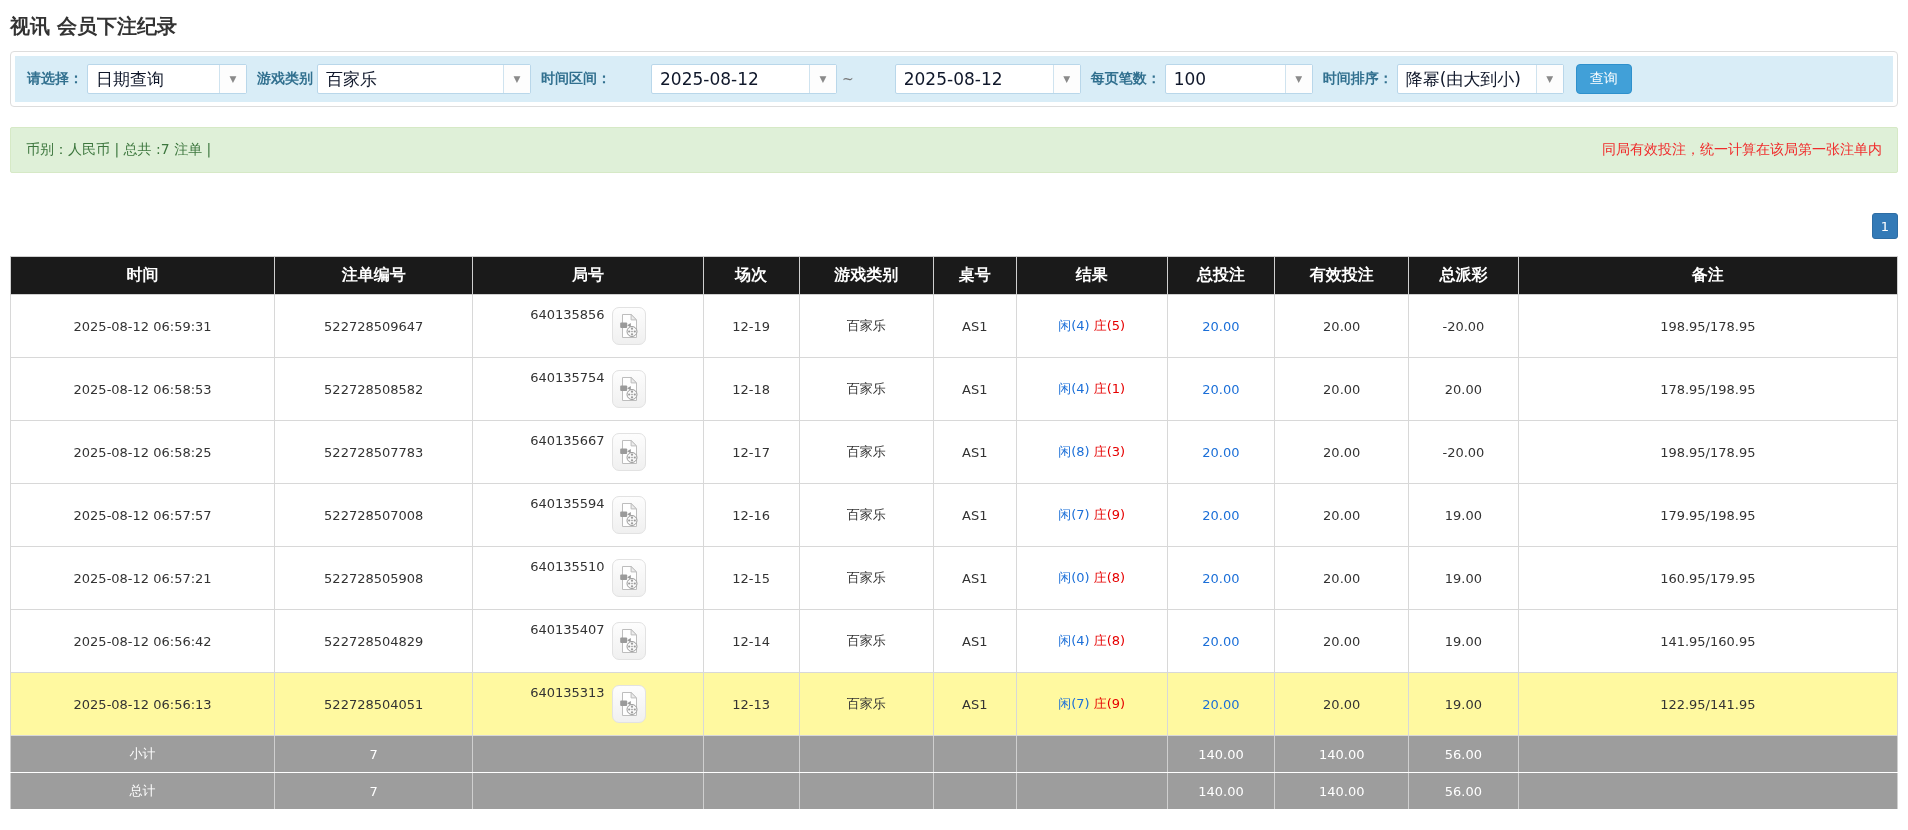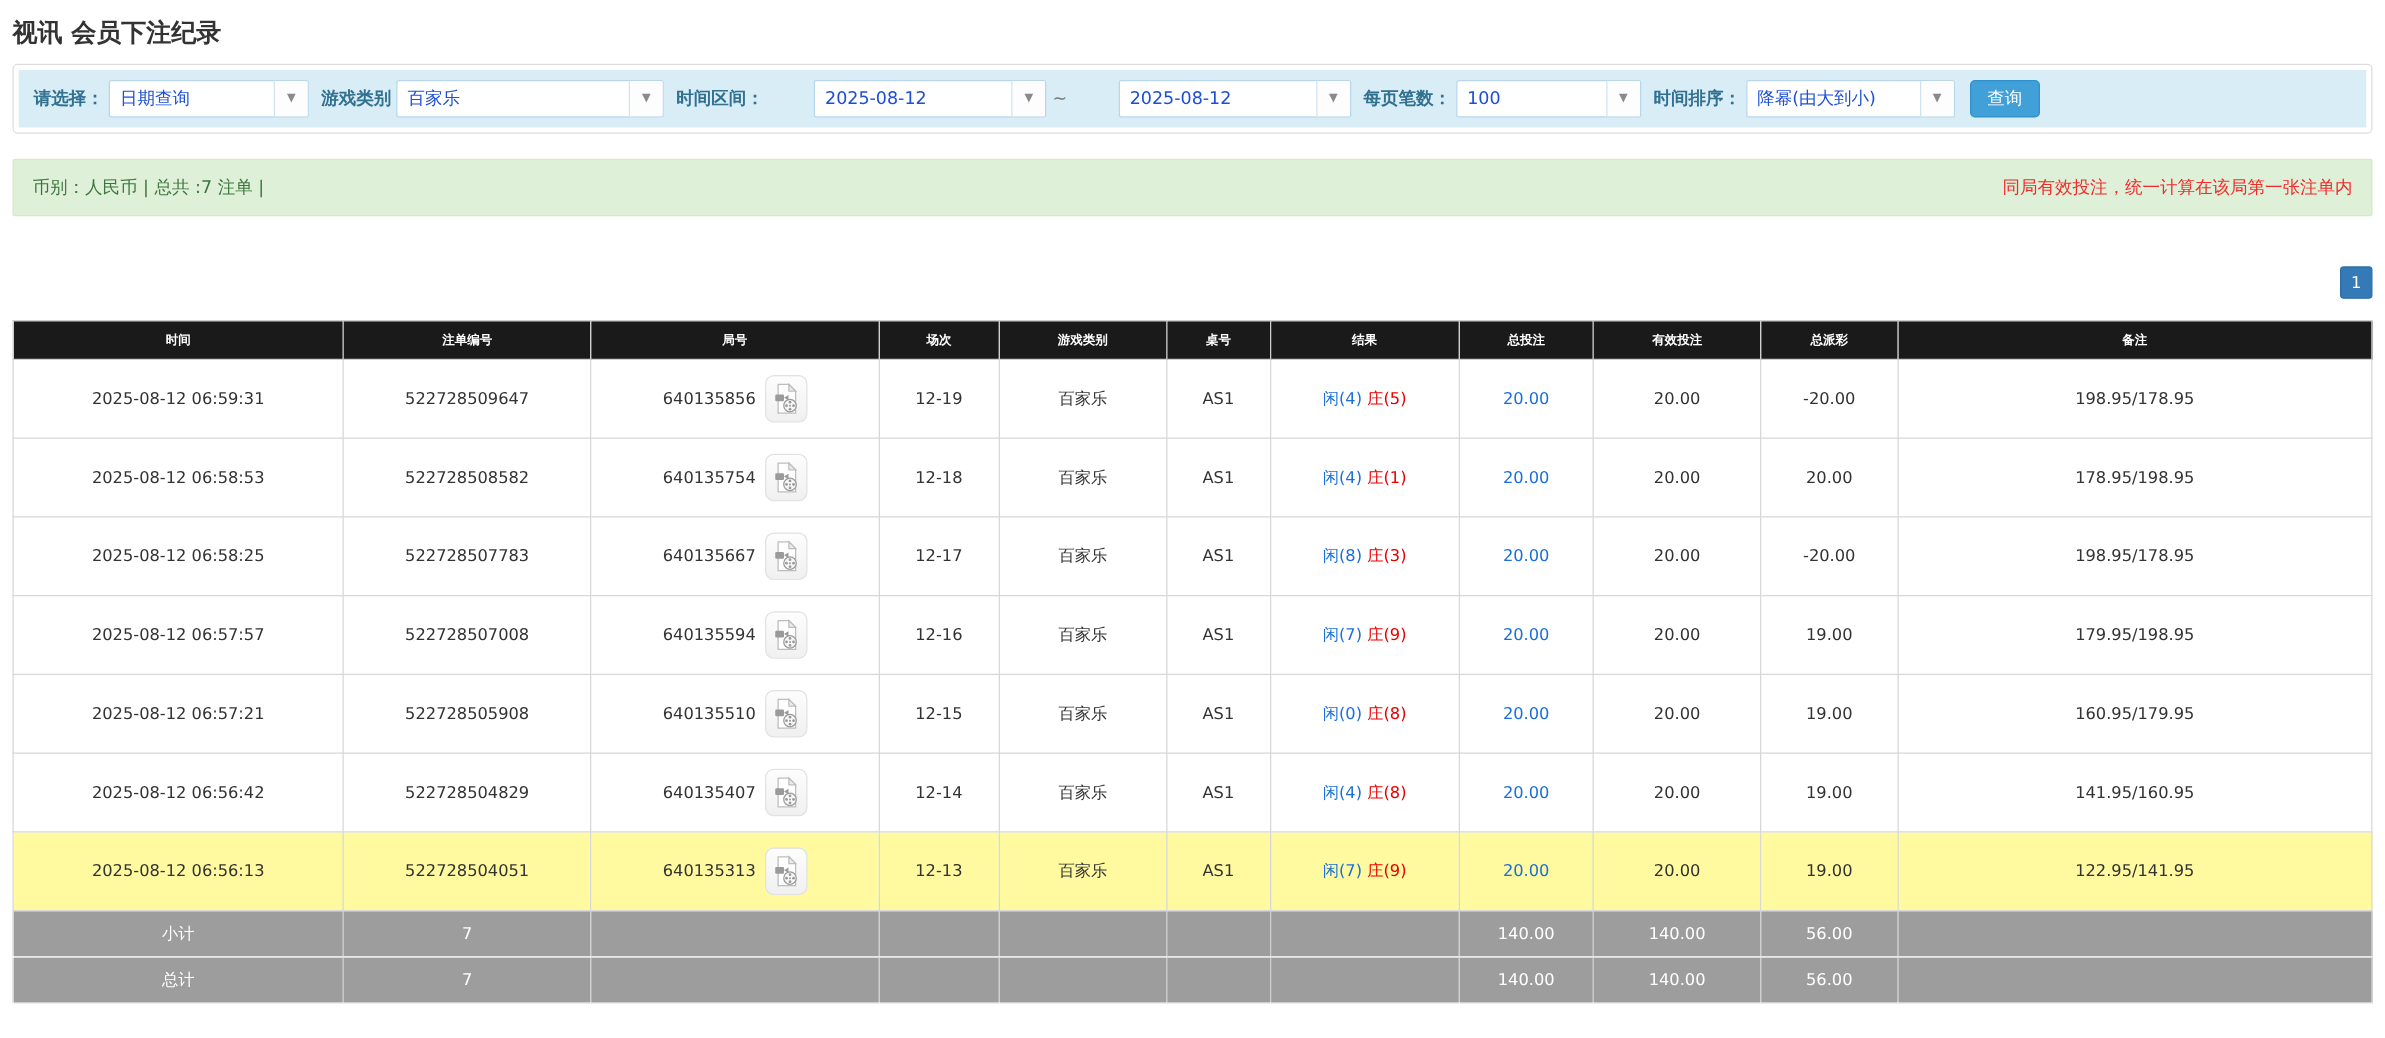--- a/index.html
+++ b/index.html
@@ -61,22 +61,22 @@
     border:1px solid #b9d7ea;
     border-radius:2px;
     height:30px;
     cursor:pointer;
   }
   .combo-text{
     flex:1;
     display:flex;
     align-items:center;
     padding:0 8px;
-    font-size:14px;
-    color:#1d4ed8;
+    font-size:17px;
+    color:#0f172a;
     overflow:hidden;
   }
   .combo-arrow{
     width:27px;
     border-left:1px solid #cfe3ef;
     background:#fdfdfd;
     display:flex;
     align-items:center;
     justify-content:center;
     color:#8a8a8a;
@@ -136,21 +136,21 @@
   
   table.bet-table{
     width:100%;
     border-collapse:collapse;
     table-layout:fixed;
     font-size:13px;
   }
   .bet-table th{
     background:var(--header-black);
     color:#fff;
-    font-size:10px;
+    font-size:16px;
     font-weight:bold;
     padding:8px 4px;
     border:1px solid #cfcfcf;
     text-align:center;
   }
   .bet-table td{
     border:1px solid #d8d8d8;
     text-align:center;
     padding:12px 4px;
     color:#333;
@@ -163,21 +163,21 @@
     border:1px solid #fff;
     border-left-color:#cfcfcf;
     border-right-color:#cfcfcf;
     padding:9px 4px;
     font-size:13px;
   }
   .result-player{color:var(--link-blue);}
   .result-banker{color:var(--banker-red);}
   .bet-link{color:var(--link-blue);text-decoration:none;cursor:pointer;}
   .payout-neg{color:var(--negative-red);}
-  .round-cell-inner{display:inline-flex;align-items:center;gap:7px;justify-content:center;}
+  .round-cell-inner{display:inline-flex;gap:7px;justify-content:center;}
   .video-btn{
     width:34px;height:38px;
     border:1px solid #e2e2e2;
     border-radius:7px;
     background:linear-gradient(#fdfdfd,#f0f0f0);
     display:inline-flex;
     align-items:center;
     justify-content:center;
     cursor:pointer;
     padding:0;

